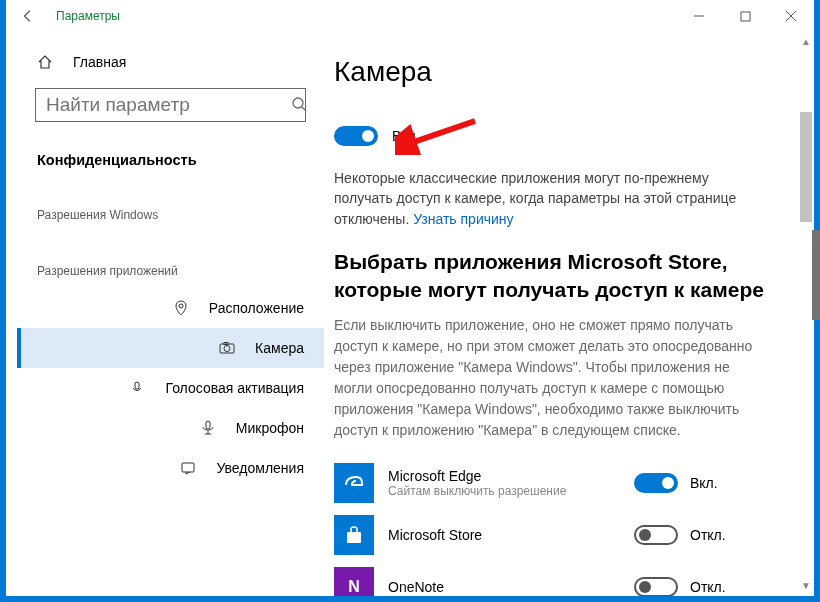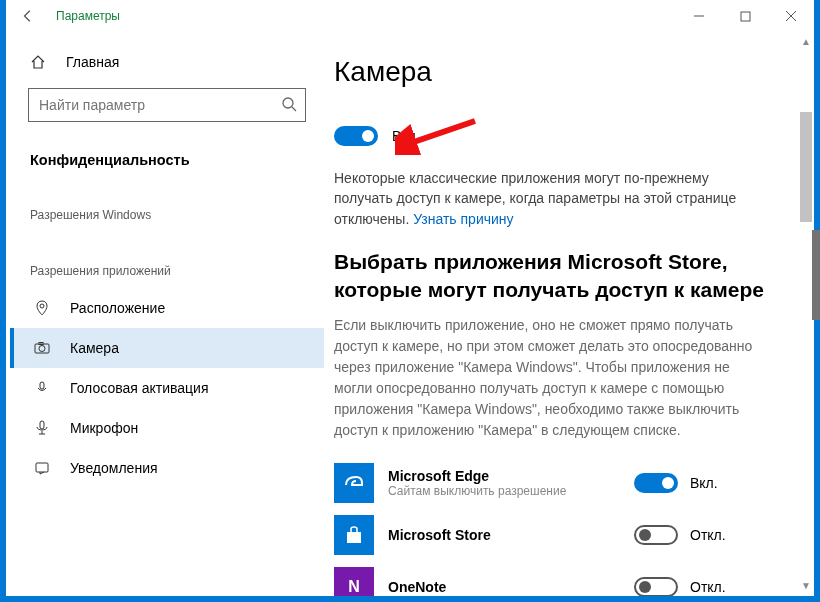--- a/index.html
+++ b/index.html
@@ -39,59 +39,60 @@
     display: flex; align-items: center; justify-content: center;
     cursor: pointer; color: #555;
   }
   .body {
     flex: 1;
     display: flex;
     overflow: hidden;
   }
   .sidebar {
     width: 318px;
-    padding: 12px 0 0 4px;
+    padding: 12px 0 0 11px;
     overflow-y: auto;
   }
   .home {
     display: flex; align-items: center;
     padding: 10px 20px;
     cursor: pointer;
     gap: 18px;
   }
   .home .ico { width: 18px; display:flex; }
   .searchbox {
     margin: 8px 18px 18px 18px;
     border: 1px solid #666;
     height: 34px;
     display: flex; align-items: center;
     padding: 0 8px 0 10px;
     color: #555;
   }
   .searchbox input {
     flex: 1; border: none; outline: none;
-    font-size: 14px; color: #000000;
+    font-size: 19px; color: #000000;
     background: transparent;
   }
   .section-active {
     padding: 12px 20px;
     font-weight: 600;
     font-size: 14.5px;
   }
   .section-title {
     padding: 10px 20px;
     color: #5a5a5a;
     font-size: 12px;
   }
   .navitem {
     display: flex; align-items: center;
     padding: 12px 20px;
     cursor: pointer;
     gap: 18px;
     border-left: 4px solid transparent;
+    justify-content: flex-end;
   }
   .navitem.selected {
     background: #dbeaf6;
     border-left: 4px solid #0078d4;
   }
   .navitem .ico { width: 18px; display:flex; color:#333; }
   .content {
     flex: 1;
     position: relative;
     padding: 24px 50px 10px 10px;
@@ -140,21 +141,21 @@
     gap: 14px;
     padding: 6px 0;
   }
   .app-icon {
     width: 40px; height: 40px;
     background: #0078d4;
     display: flex; align-items: center; justify-content: center;
     color: #fff;
   }
   .app-info { flex: 1; }
-  .app-name { font-size: 14px; color: #000; font-weight: bold; }
+  .app-name { font-size: 14px; color: #000; }
   .app-sub { font-size: 12px; color: #888; }
   .app-toggle-col { display: flex; align-items: center; gap: 12px; width: 130px; }
   .scrollbar {
     position: absolute;
     right: 0; top: 0;
     width: 16px; height: 100%;
   }
   .scrollbar .thumb {
     position: absolute; right: 2px;
     width: 12px; height: 110px;

